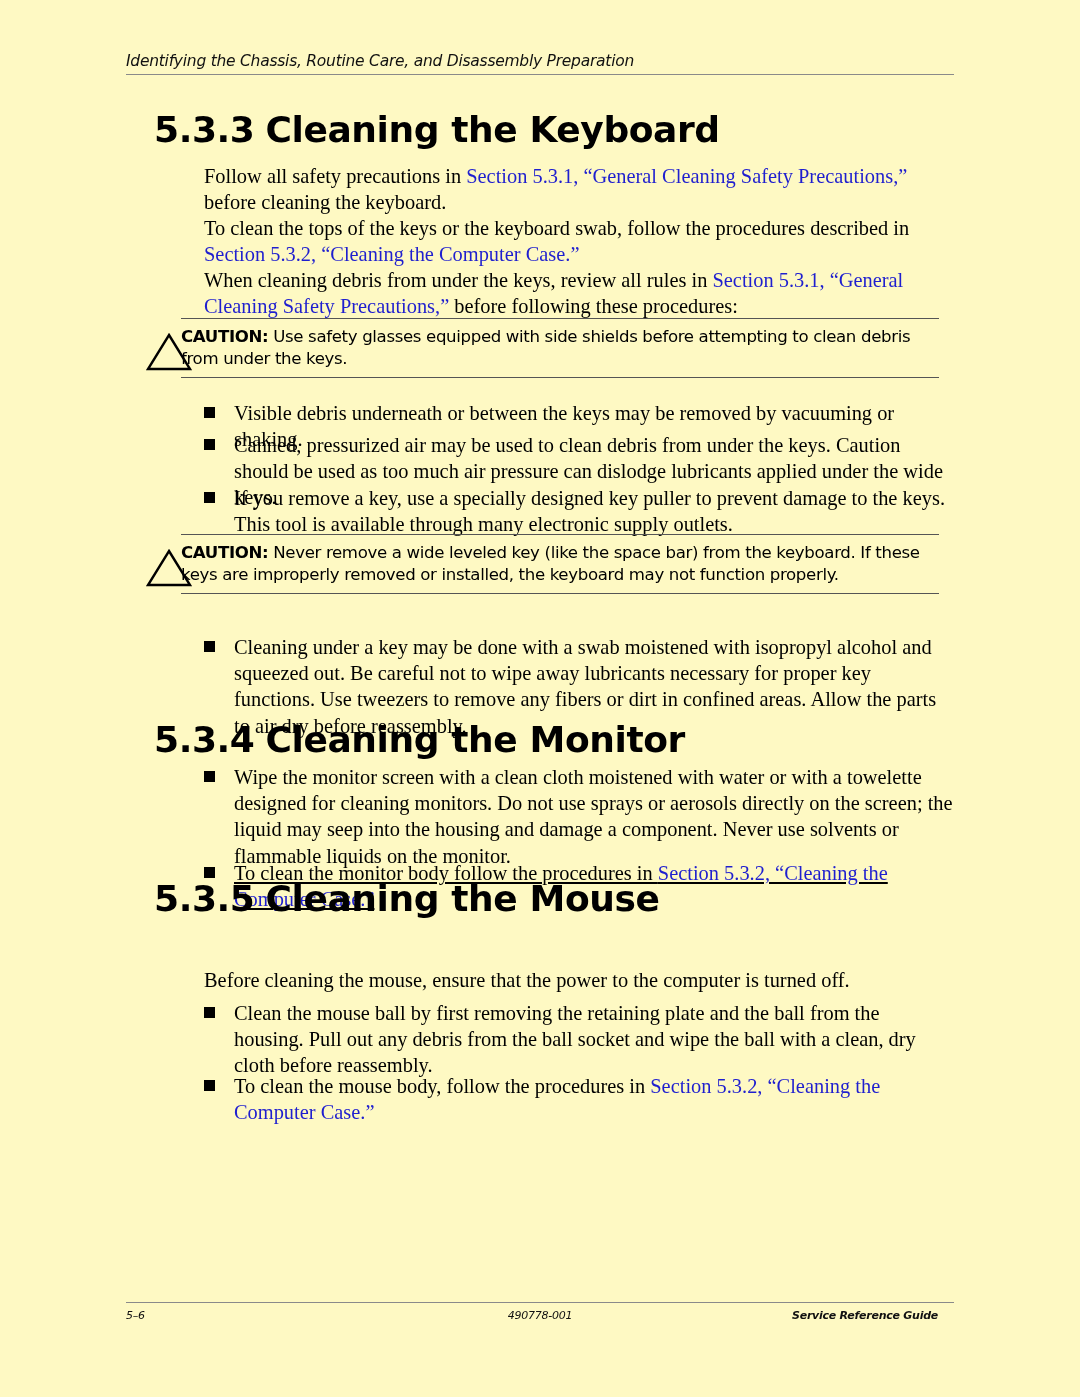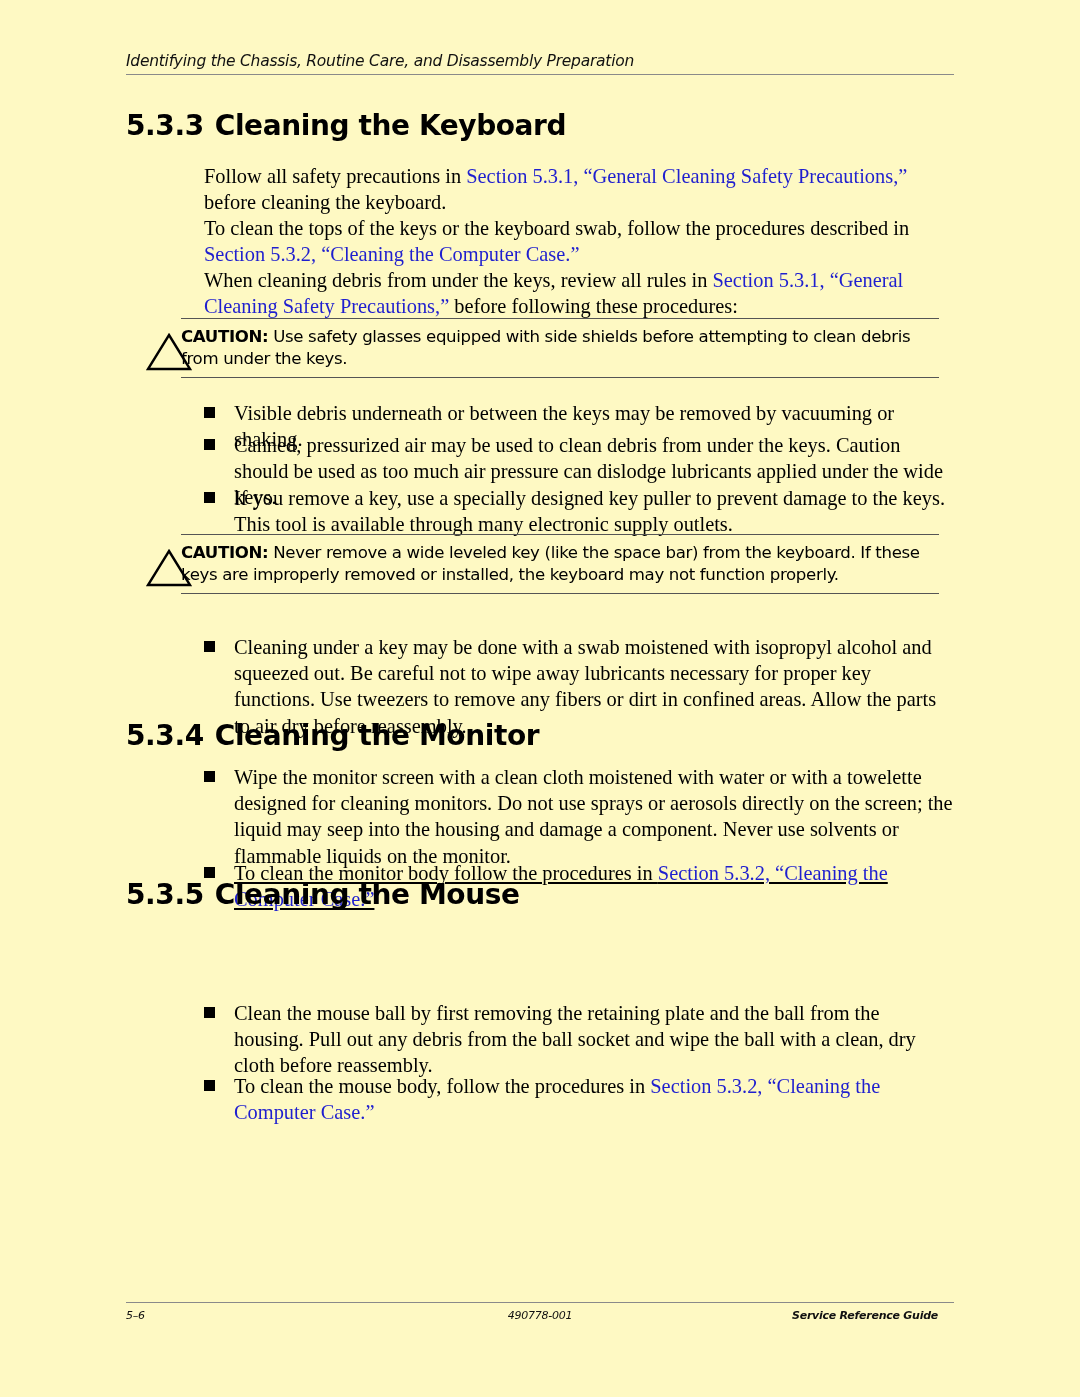--- a/index.html
+++ b/index.html
@@ -37,25 +37,26 @@
     margin-top: 3px;
     border-bottom: 1.6px solid #8a8a8a;
     width: 828px;
   }
 
   
   .section-heading {
     position: absolute;
     font-family: "DejaVu Sans", "Liberation Sans", sans-serif;
     font-weight: bold;
-    font-size: 28px;
+    font-size: 36px;
     letter-spacing: -0.4px;
     color: #000000;
     white-space: nowrap;
     line-height: 1;
+    margin-left: 28px;
   }
   .section-heading .num {
     display: inline-block;
     margin-right: 11px;
   }
 
   
   .para {
     position: absolute;
     left: 204px;
@@ -238,20 +239,21 @@
 
   <div class="bullet-item" style="top:860px;text-decoration:underline;">
     <span class="marker"></span>
     <span class="btext"><span>To clean the monitor body follow the procedures in </span><span class="link">Section 5.3.2, “Cleaning the Computer Case.”</span></span>
   </div>
 
   <div class="section-heading" style="left:126px; top:881px;">
     <span class="num">5.3.5</span><span>Cleaning the Mouse</span>
   </div>
 
+  <div class="para" style="top:967px;">Before cleaning the mouse, ensure that the power to the computer is turned off.</div>
 
   <div class="bullet-item" style="top:1000px;">
     <span class="marker"></span>
     <span class="btext">Clean the mouse ball by first removing the retaining plate and the ball from the housing. Pull out any debris from the ball socket and wipe the ball with a clean, dry cloth before reassembly.</span>
   </div>
 
   <div class="bullet-item" style="top:1073px;">
     <span class="marker"></span>
     <span class="btext"><span>To clean the mouse body, follow the procedures in </span><span class="link">Section 5.3.2, “Cleaning the Computer Case.”</span></span>
   </div>

